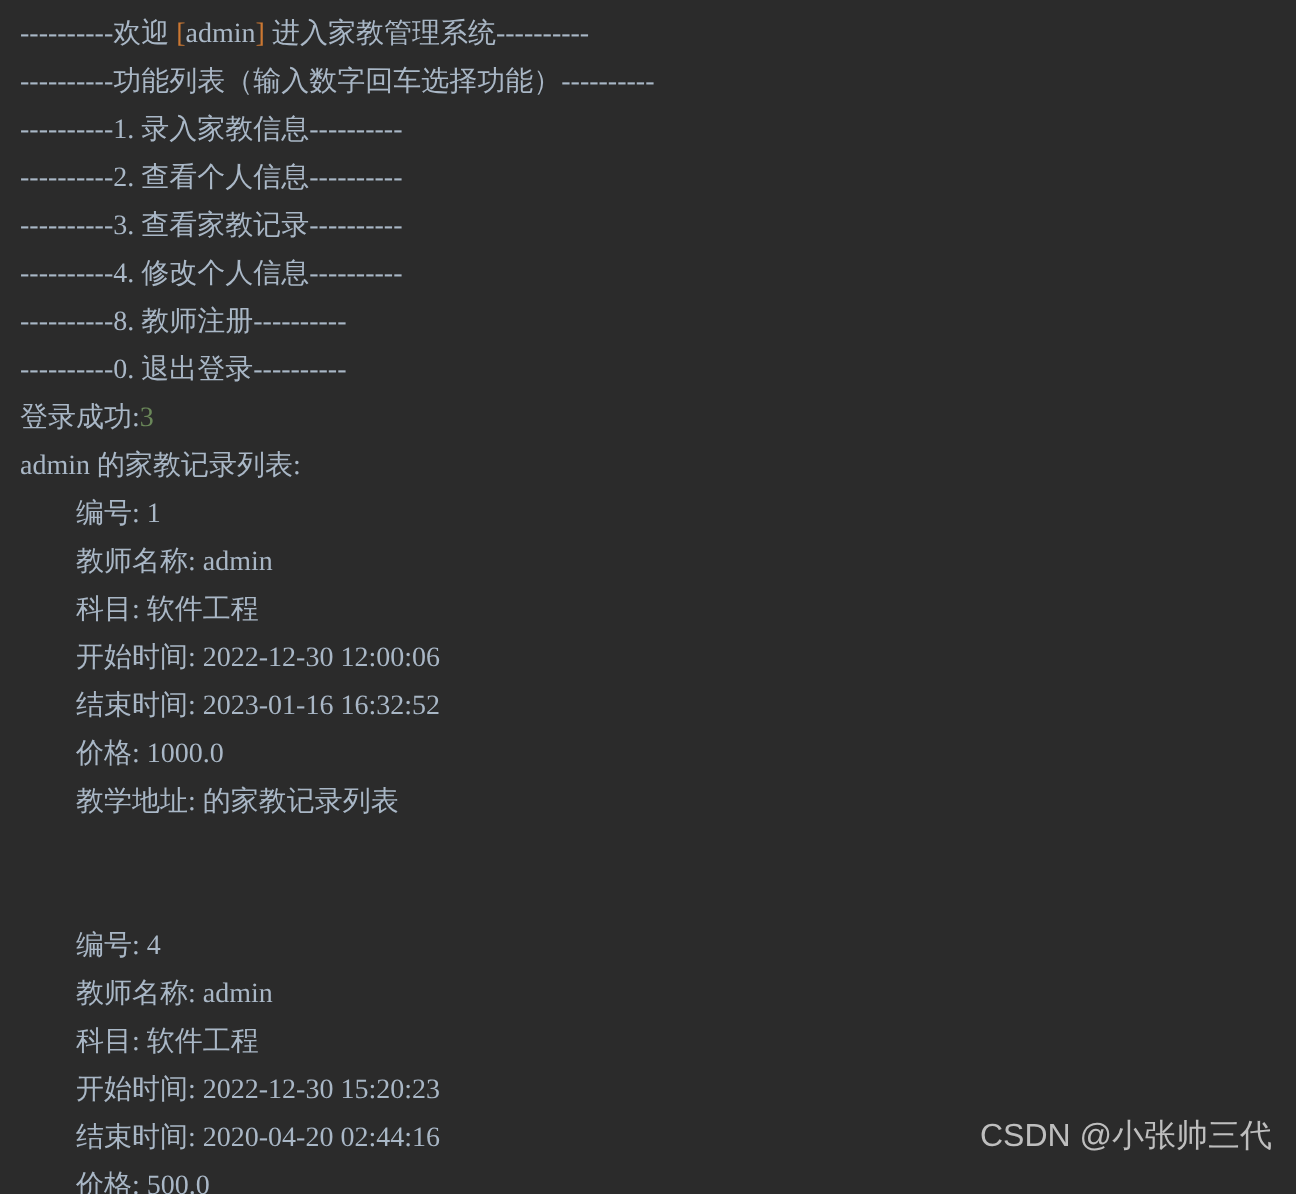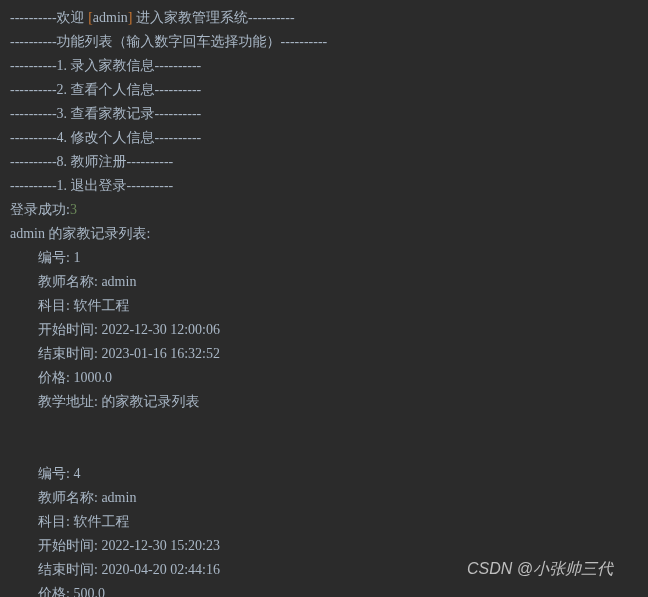--- a/index.html
+++ b/index.html
@@ -24,28 +24,27 @@
       white-space: pre;
     }
     .bracket {
       color: #cc7832;
     }
     .input-value {
       color: #6a8759;
     }
     .watermark {
       position: absolute;
-      right: 35px;
+      right: 12px;
       bottom: 16px;
       color: #d8d8d8;
       font-family: "Microsoft YaHei", sans-serif;
       font-size: 16px;
       opacity: 0.85;
       pointer-events: none;
-      font-style: italic;
     }
     .indent {
       padding-left: 4ch;
     }
     .truncated-top {
       margin-top: -20px;
     }
   </style>
 </head>
 <body>
@@ -53,21 +52,21 @@
 <div class="line truncated-top">登录成功</div>
 
 <div class="line"><span>----------欢迎 </span><span class="bracket">[</span><span>admin</span><span class="bracket">]</span><span> 进入家教管理系统----------</span></div>
 
 <div class="line">----------功能列表（输入数字回车选择功能）----------</div>
 <div class="line">----------1. 录入家教信息----------</div>
 <div class="line">----------2. 查看个人信息----------</div>
 <div class="line">----------3. 查看家教记录----------</div>
 <div class="line">----------4. 修改个人信息----------</div>
 <div class="line">----------8. 教师注册----------</div>
-<div class="line">----------1. 退出登录----------</div>
+<div class="line">----------0. 退出登录----------</div>
 
 <div class="line"><span>登录成功:</span><span class="input-value">3</span></div>
 
 <div class="line">admin 的家教记录列表:</div>
 
 <div class="line indent"><span>编号: </span><span>1</span></div>
 <div class="line indent"><span>教师名称: </span><span>admin</span></div>
 <div class="line indent"><span>科目: </span><span>软件工程</span></div>
 <div class="line indent"><span>开始时间: </span><span>2022-12-30 12:00:06</span></div>
 <div class="line indent"><span>结束时间: </span><span>2023-01-16 16:32:52</span></div>

